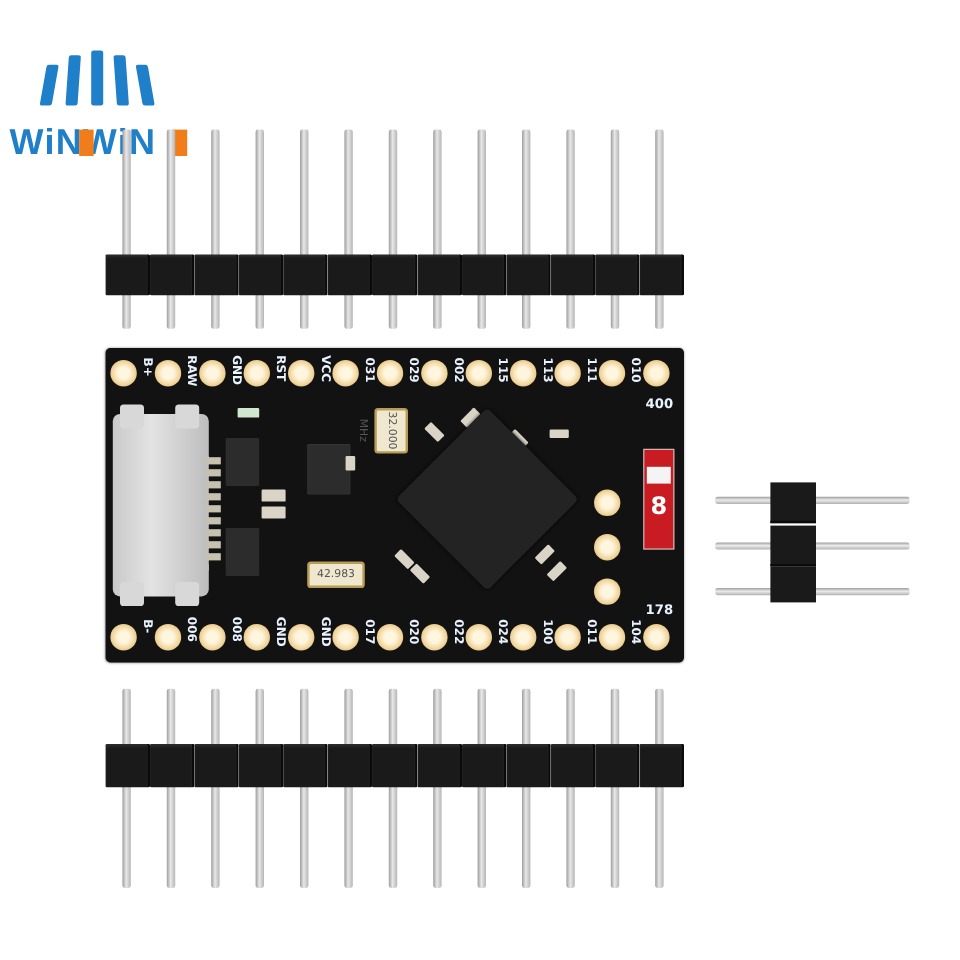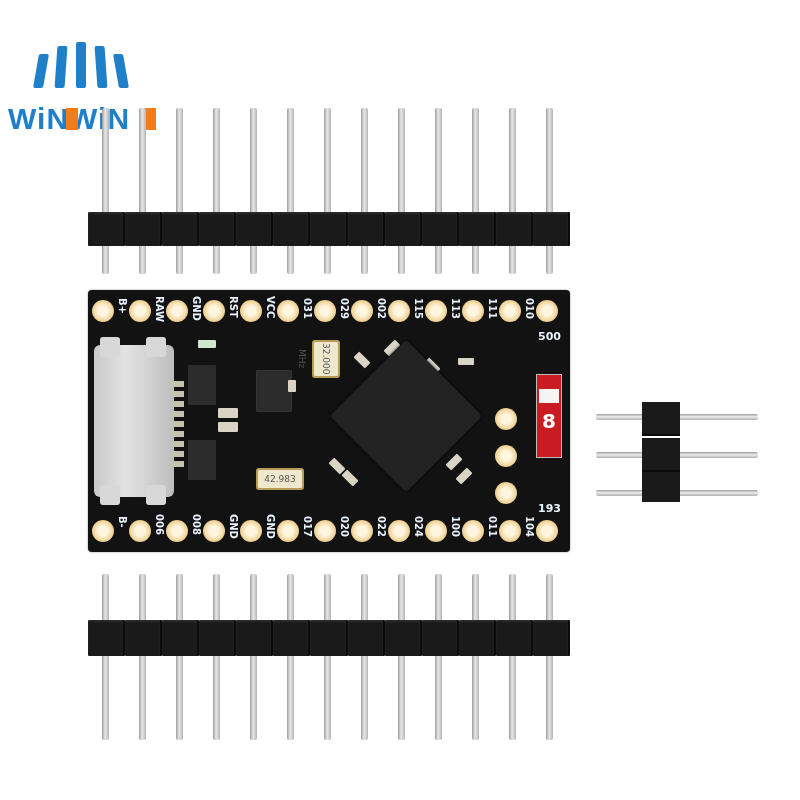--- a/index.html
+++ b/index.html
@@ -101,21 +101,21 @@
   <div class="pin-label" style="left:114px;top:6px;">GND</div>
   <div class="pin-label" style="left:151px;top:6px;">RST</div>
   <div class="pin-label" style="left:188px;top:6px;">VCC</div>
   <div class="pin-label" style="left:225px;top:8px;">031</div>
   <div class="pin-label" style="left:262px;top:8px;">029</div>
   <div class="pin-label" style="left:299px;top:8px;">002</div>
   <div class="pin-label" style="left:336px;top:8px;">115</div>
   <div class="pin-label" style="left:373px;top:8px;">113</div>
   <div class="pin-label" style="left:410px;top:8px;">111</div>
   <div class="pin-label" style="left:447px;top:8px;">010</div>
-  <div class="pin-label-flat" style="left:450px;top:40px;">500</div>
+  <div class="pin-label-flat" style="left:450px;top:40px;">400</div>
 
   <div class="pad" style="left:4px;top:230px;"></div>
   <div class="pad" style="left:41px;top:230px;"></div>
   <div class="pad" style="left:78px;top:230px;"></div>
   <div class="pad" style="left:115px;top:230px;"></div>
   <div class="pad" style="left:152px;top:230px;"></div>
   <div class="pad" style="left:189px;top:230px;"></div>
   <div class="pad" style="left:226px;top:230px;"></div>
   <div class="pad" style="left:263px;top:230px;"></div>
   <div class="pad" style="left:300px;top:230px;"></div>
@@ -129,21 +129,21 @@
   <div class="pin-label" style="left:114px;top:224px;">008</div>
   <div class="pin-label" style="left:151px;top:224px;">GND</div>
   <div class="pin-label" style="left:188px;top:224px;">GND</div>
   <div class="pin-label" style="left:225px;top:226px;">017</div>
   <div class="pin-label" style="left:262px;top:226px;">020</div>
   <div class="pin-label" style="left:299px;top:226px;">022</div>
   <div class="pin-label" style="left:336px;top:226px;">024</div>
   <div class="pin-label" style="left:373px;top:226px;">100</div>
   <div class="pin-label" style="left:410px;top:226px;">011</div>
   <div class="pin-label" style="left:447px;top:226px;">104</div>
-  <div class="pin-label-flat" style="left:450px;top:212px;">193</div>
+  <div class="pin-label-flat" style="left:450px;top:212px;">178</div>
 
   <div class="pad" style="left:407px;top:118px;"></div>
   <div class="pad" style="left:407px;top:155px;"></div>
   <div class="pad" style="left:407px;top:192px;"></div>
 
   <div class="smd" style="left:110px;top:50px;width:18px;height:8px;background:#cfe6cf;"></div>
   <div class="smd-dark" style="left:100px;top:75px;width:28px;height:40px;"></div>
   <div class="smd-dark" style="left:100px;top:150px;width:28px;height:40px;"></div>
   <div class="smd" style="left:130px;top:118px;width:20px;height:10px;"></div>
   <div class="smd" style="left:130px;top:132px;width:20px;height:10px;"></div>

